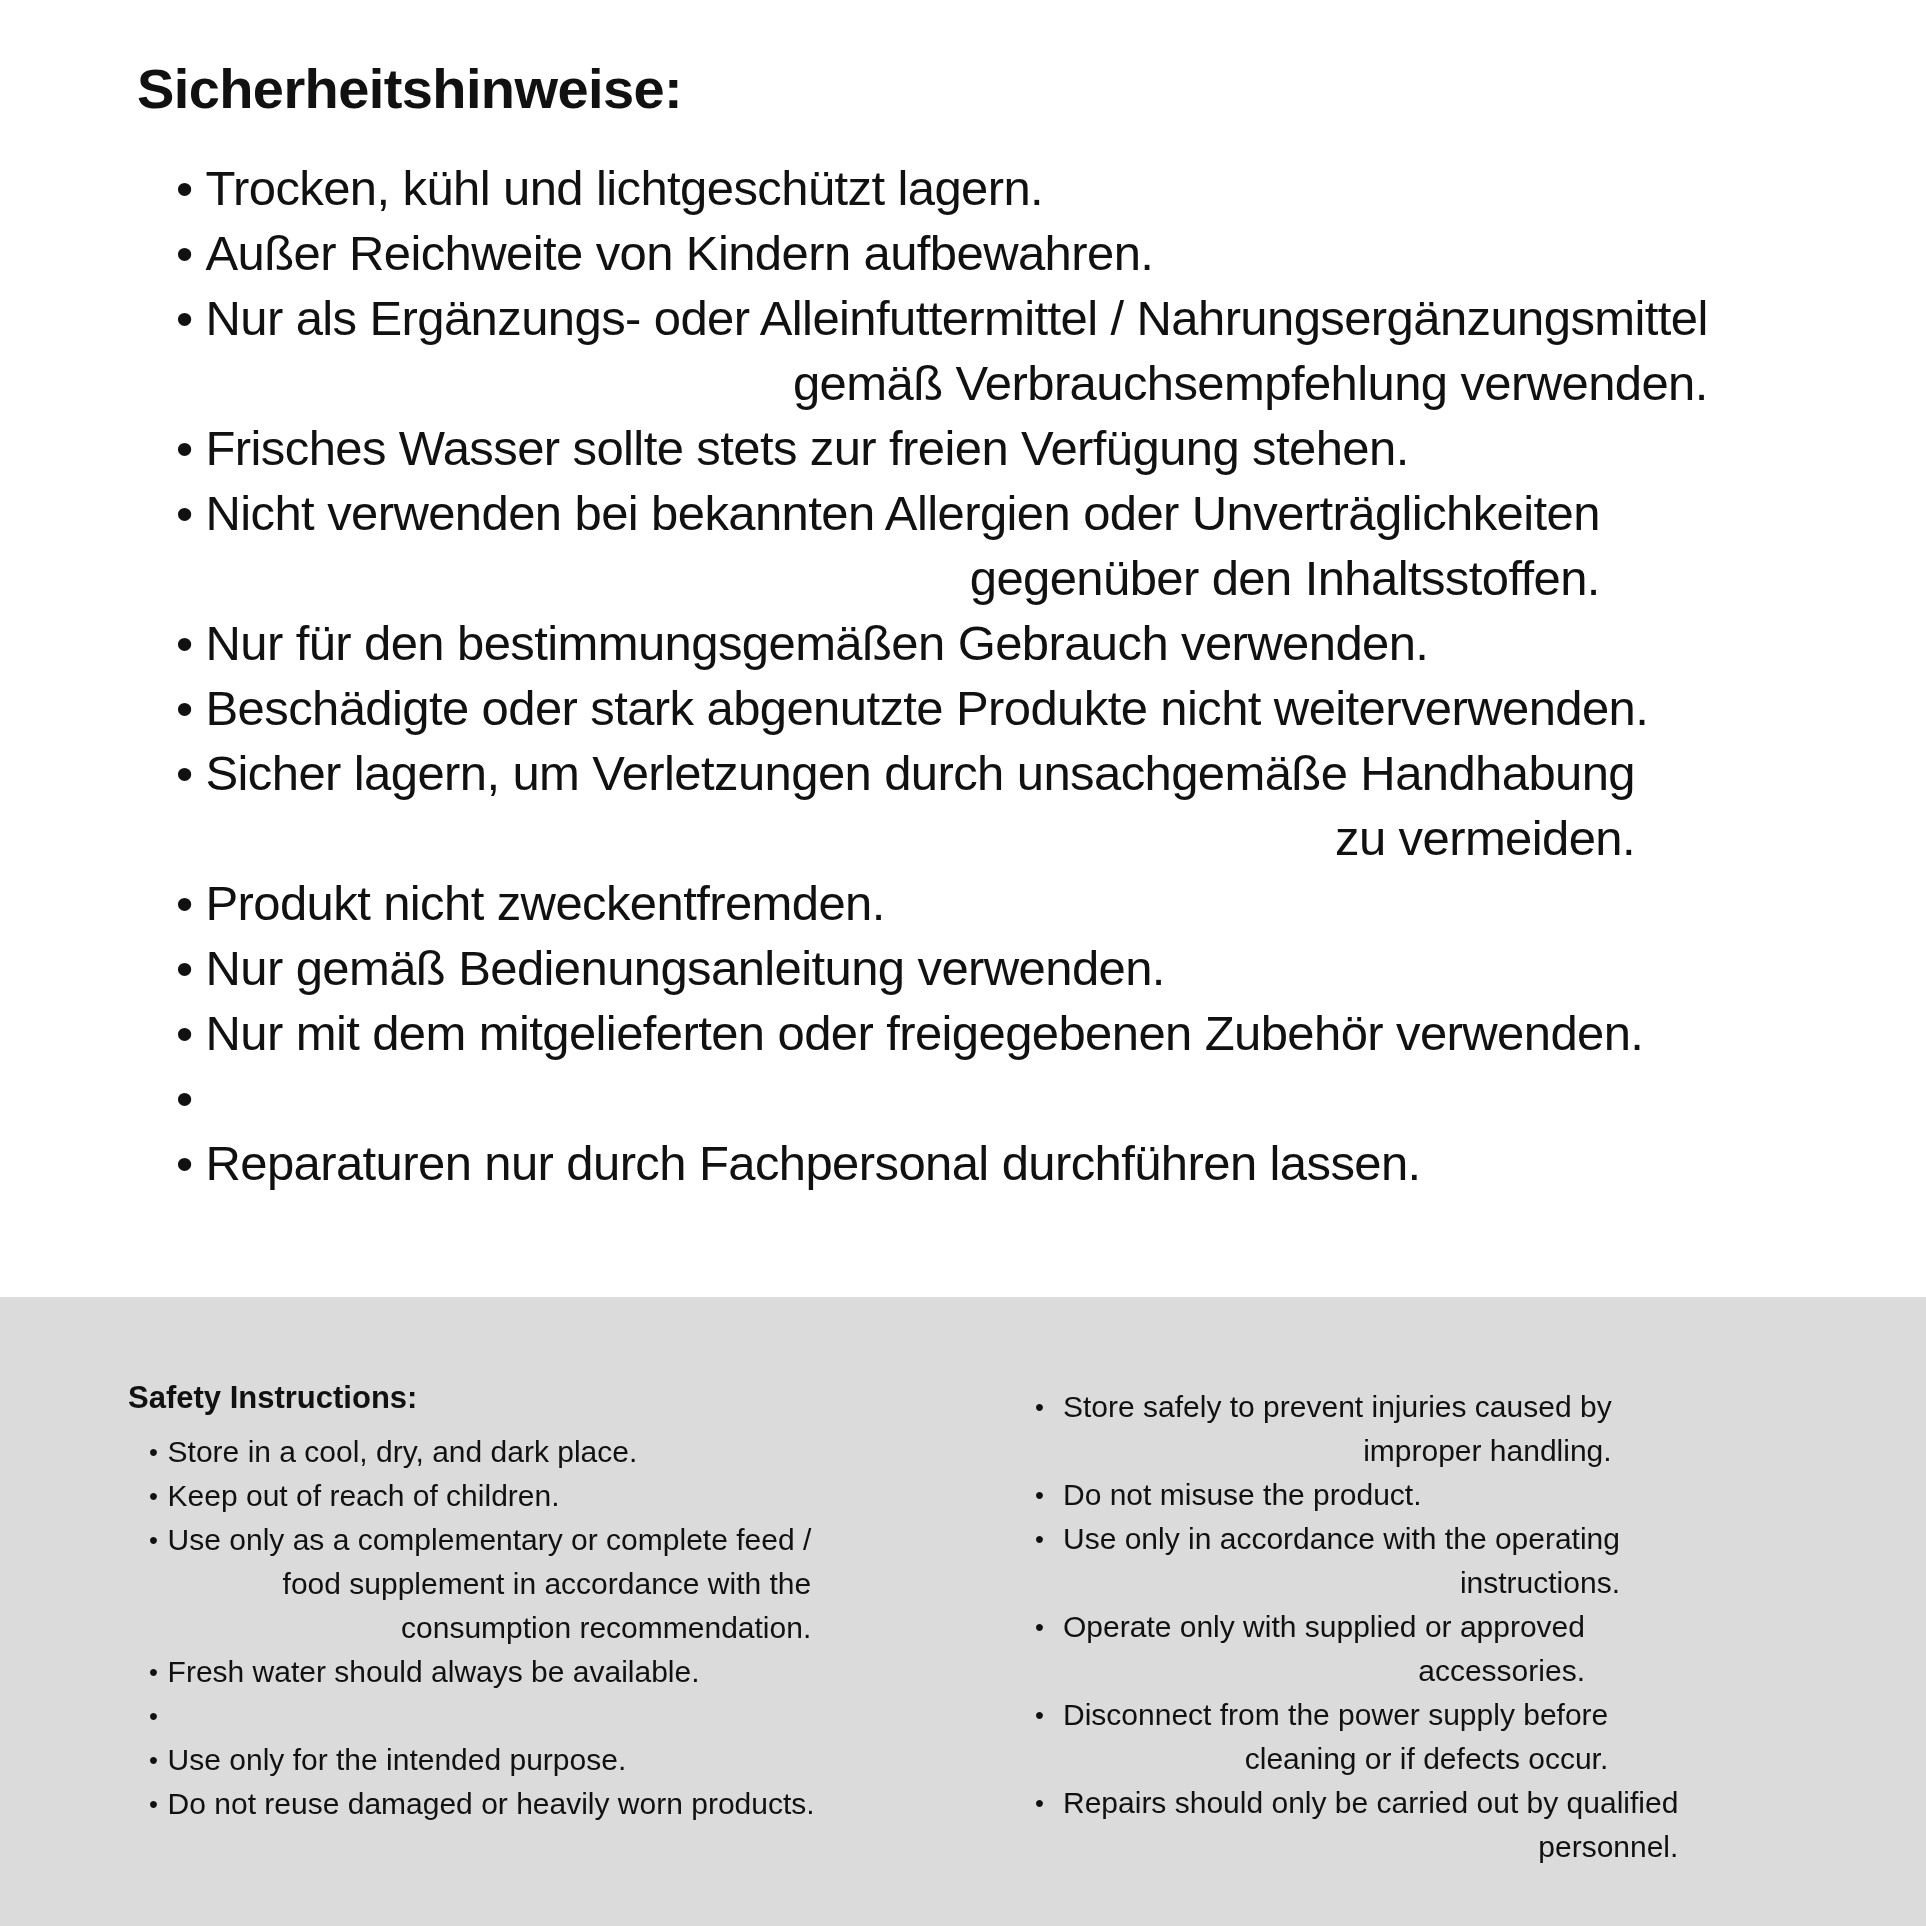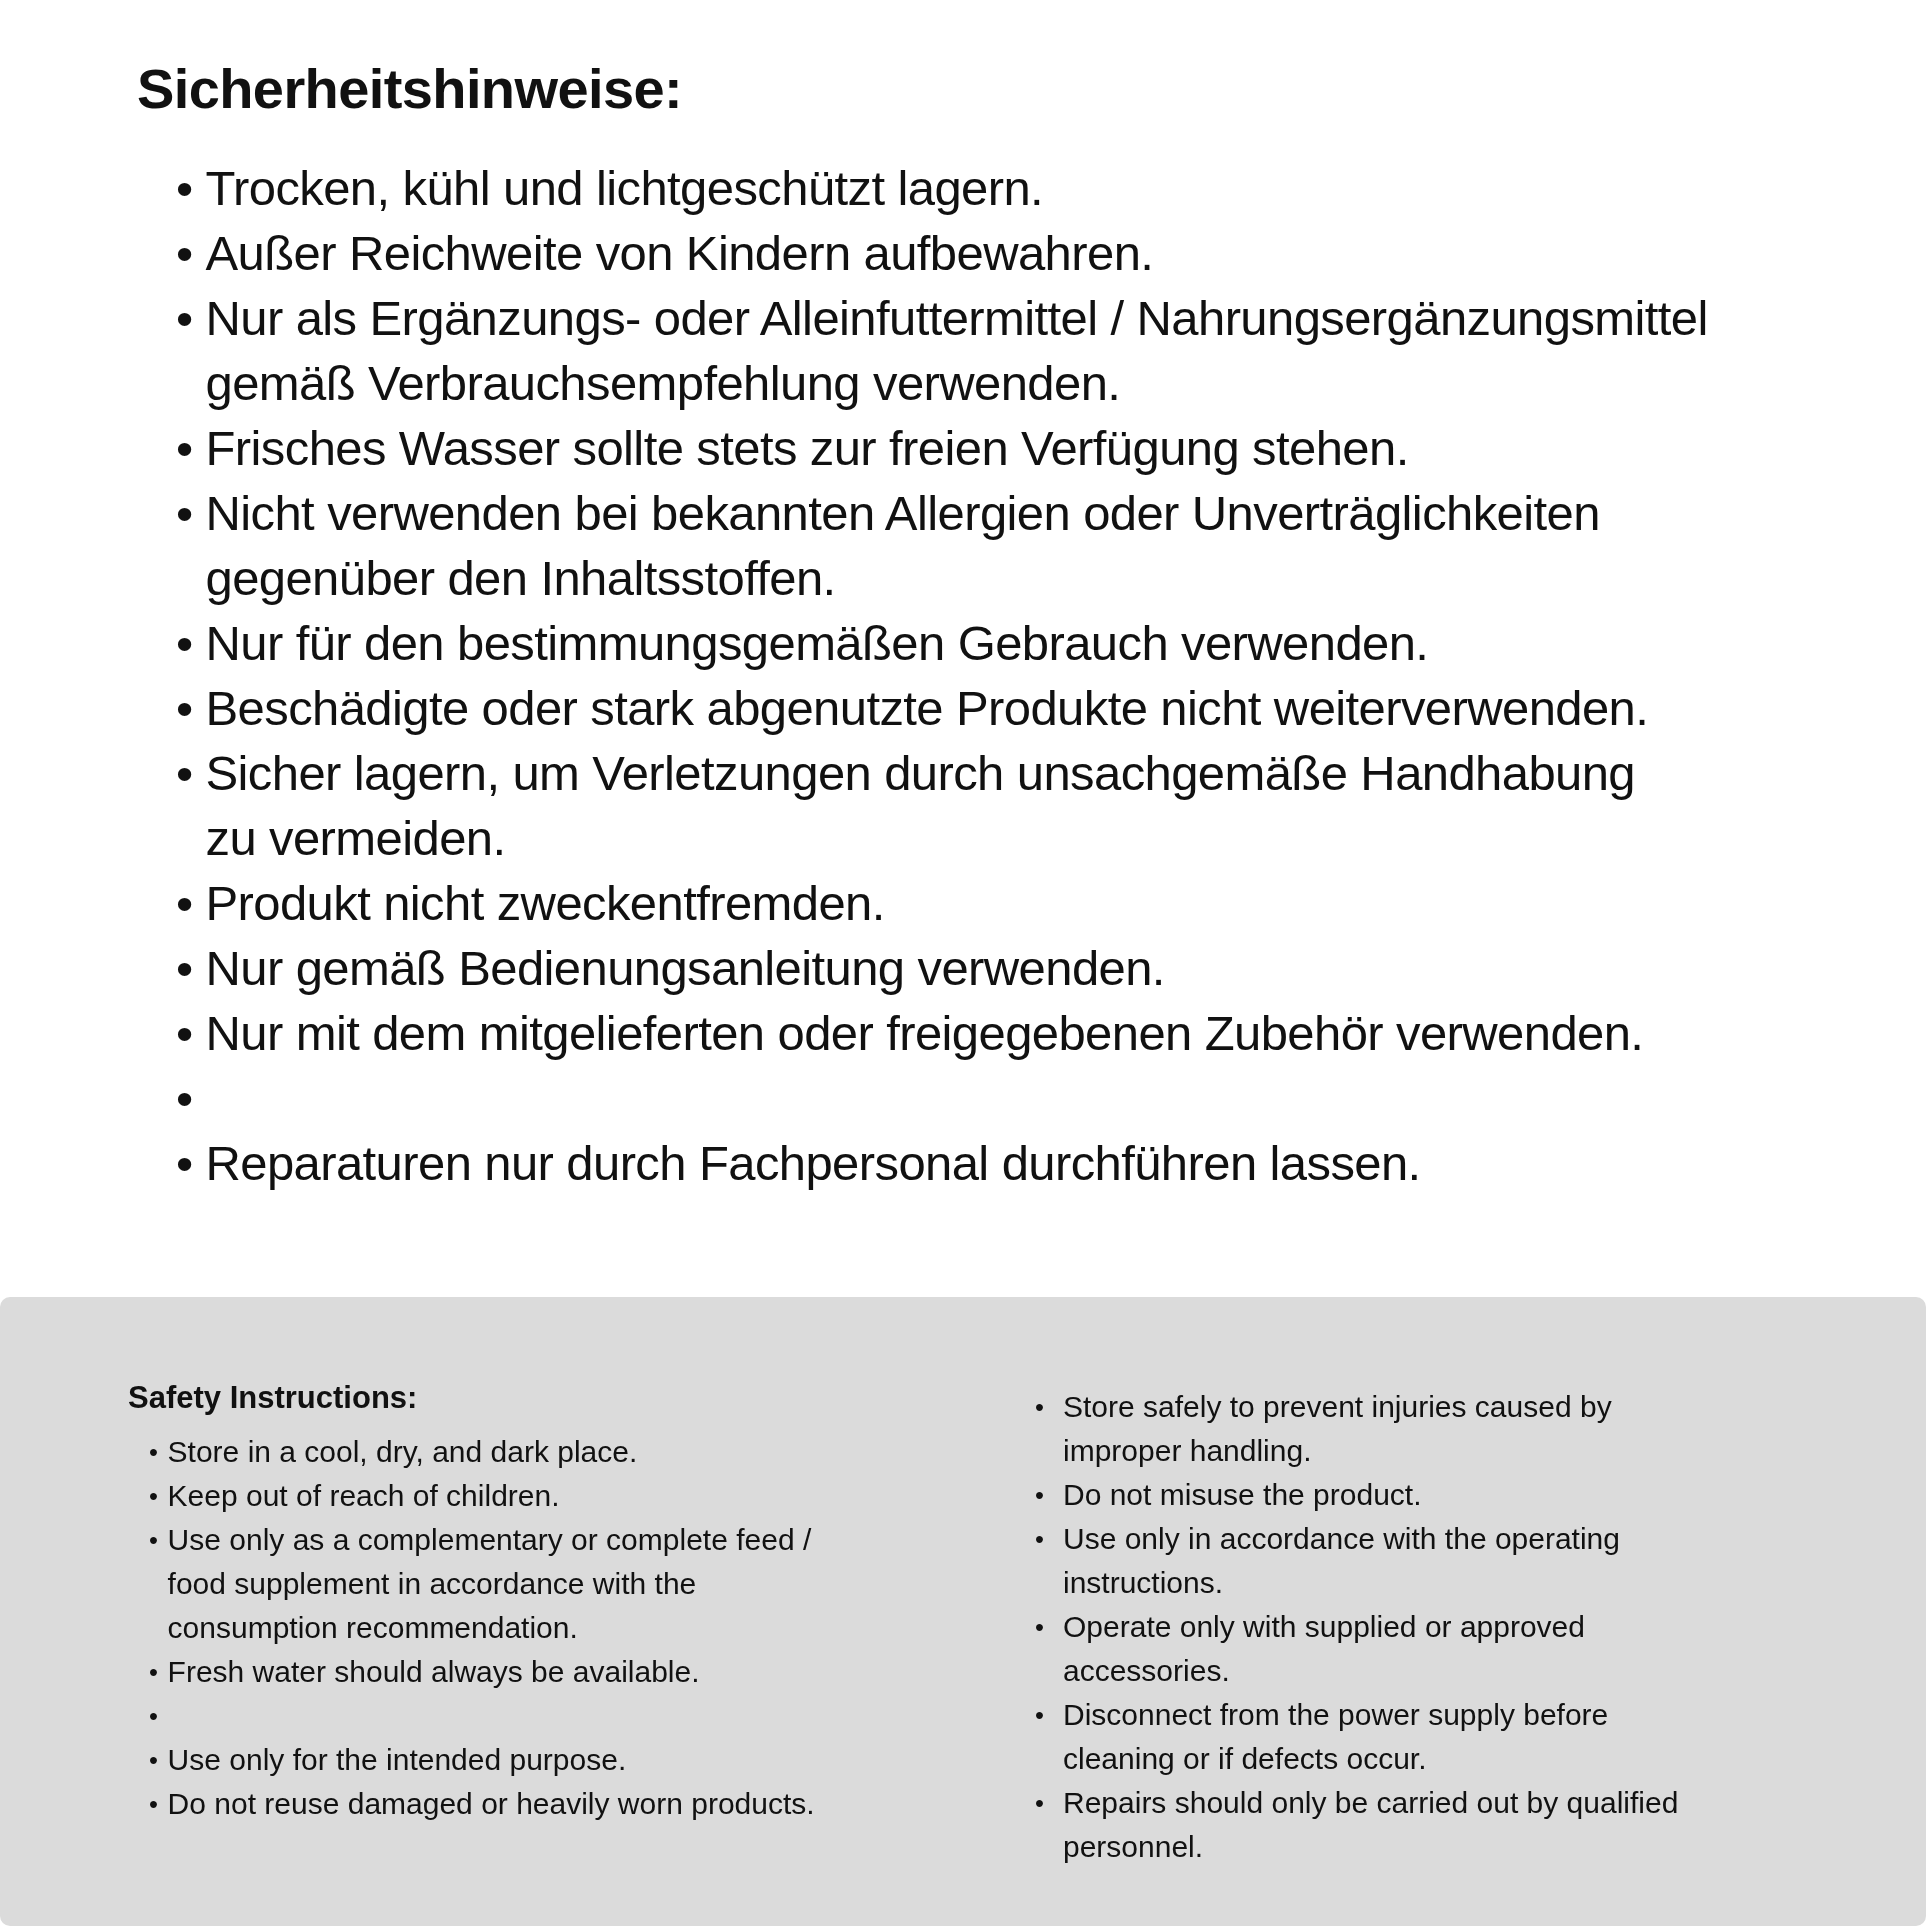--- a/index.html
+++ b/index.html
@@ -42,21 +42,20 @@
   }
 
   
   .band {
     box-sizing: border-box;
     height: 629px;
     background: var(--band, #dbdbdb);
     padding: 85px 51px 0 128px;
     display: flex;
     align-items: flex-start;
-    border-radius: 10px;
   }
   .col-left {
     flex: none;
     width: 907px;
   }
   .col-right {
     flex: 1;
     margin-top: 2.6px;
   }
   .en-title {
@@ -77,20 +76,21 @@
   }
   .col-right .en-list .dot { width: 28px; }
 
   
   .list .row {
     display: flex;
     align-items: flex-start;
   }
   .list .txt {
     white-space: pre-line;
+    text-align: right;
   }
 </style>
 </head>
 <body>
 
 <div class="page">
 
   <section class="de-section">
     <h1 class="de-title">Sicherheitshinweise:</h1>
     <div class="de-list list">

